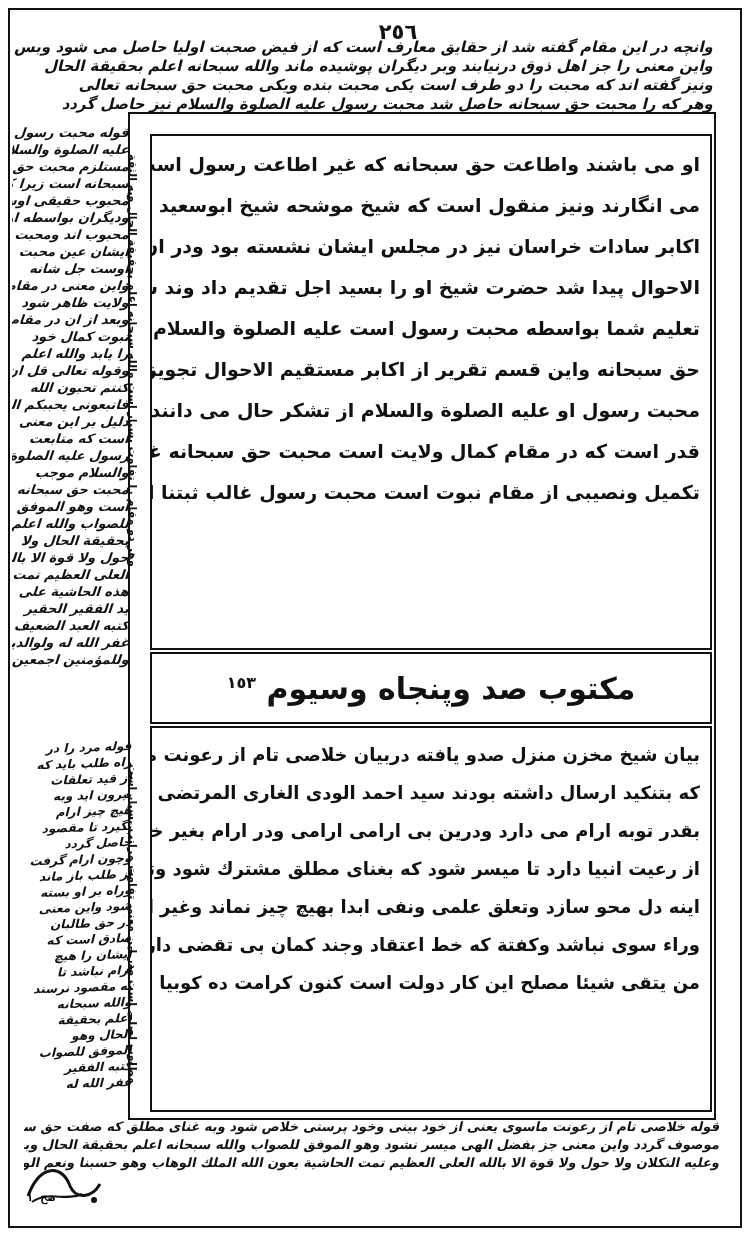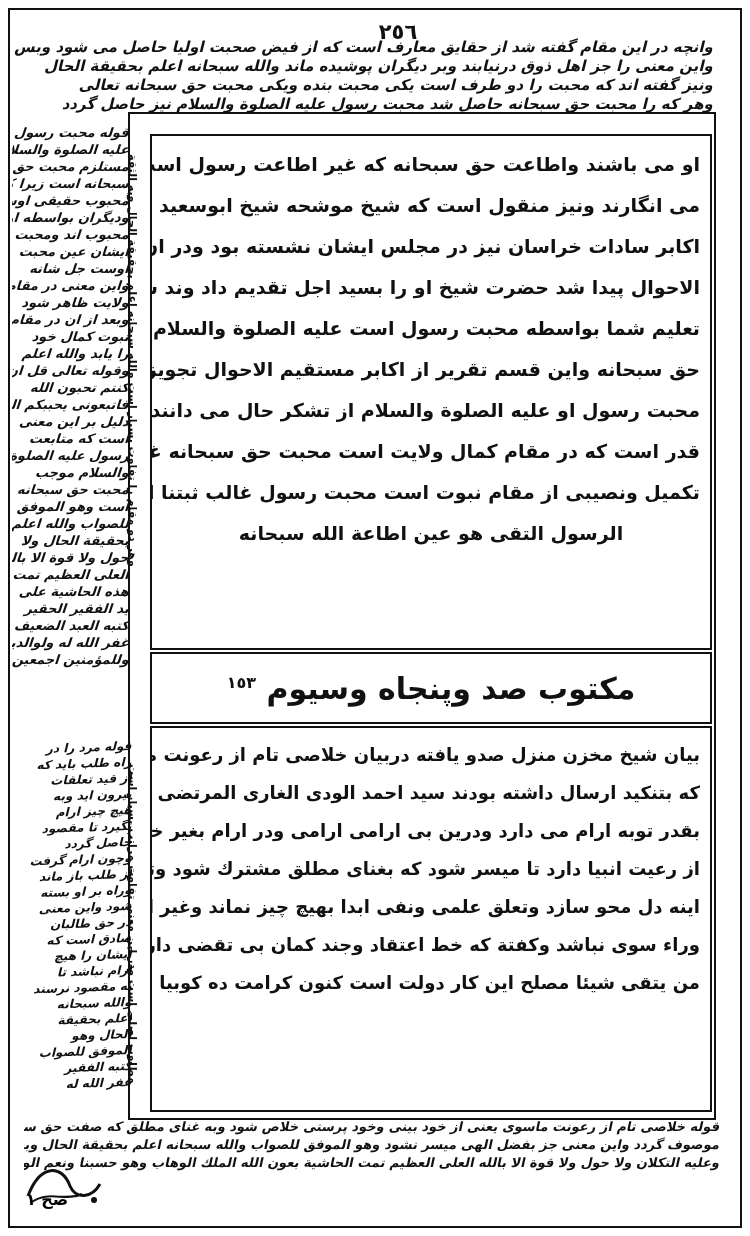--- a/index.html
+++ b/index.html
@@ -348,21 +348,20 @@
   <div class="text-panel" id="panel-upper">
     <span class="ms-line">او مى باشند واطاعت حق سبحانه كه غير اطاعت رسول است عليه الصلوة والسلام عين ضلالت</span>
     <span class="ms-line">مى انگارند ونيز منقول است كه شيخ موشحه شيخ ابوسعيد ابو الخير مجلسى داشتند وسيد اجل از</span>
     <span class="ms-line">اكابر سادات خراسان نيز در مجلس ايشان نشسته بود ودر ان اثنا مجذوبى غالب</span>
     <span class="ms-line">الاحوال پيدا شد حضرت شيخ او را بسيد اجل تقديم داد وند سيد را ناخوش امد پرسيد فرمودند كه</span>
     <span class="ms-line">تعليم شما بواسطه محبت رسول است عليه الصلوة والسلام وتعليم اين مجذوب بواسطه محبت</span>
     <span class="ms-line">حق سبحانه واين قسم تقرير از اكابر مستقيم الاحوال تجويز نمى نمايند وغلبه محبت حق را سبحانه</span>
     <span class="ms-line">محبت رسول او عليه الصلوة والسلام از تشكر حال مى دانند وهر فضولى نى انگار ند اين</span>
     <span class="ms-line">قدر است كه در مقام كمال ولايت است محبت حق سبحانه غالب است و در مقام</span>
     <span class="ms-line">تكميل ونصيبى از مقام نبوت است محبت رسول غالب ثبتنا الله سبحانه على اطاعة</span>
-    <span class="ms-line center">الرسول التقى هو عين اطاعة الله سبحانه</span>
   </div>
 
   <div class="text-panel" id="panel-heading">
     <span class="heading-text">
       <span>مكتوب صد وپنجاه وسيوم</span>
       <span class="heading-num">١٥٣</span>
     </span>
   </div>
 
   <div class="text-panel" id="panel-lower">
@@ -380,16 +379,16 @@
     <span class="row">موصوف گردد واين معنى جز بفضل الهى ميسر نشود وهو الموفق للصواب والله سبحانه اعلم بحقيقة الحال وبه الثقة</span>
     <span class="row">وعليه التكلان ولا حول ولا قوة الا بالله العلى العظيم تمت الحاشية بعون الله الملك الوهاب وهو حسبنا ونعم الوكيل</span>
   </div>
 
   <div id="doodle">
     <svg width="90" height="60" viewBox="0 0 90 60">
       <path d="M6 46 C 18 14, 40 14, 48 36 C 54 50, 70 48, 78 34" fill="none" stroke="#111" stroke-width="3"></path>
       <path d="M10 52 C 26 40, 44 52, 60 44" fill="none" stroke="#111" stroke-width="2"></path>
       <circle cx="72" cy="50" r="3" fill="#111"></circle>
     </svg>
-    <span style="position:absolute;left:4px;top:40px;font-size:16px;font-weight:bold;direction:rtl;">صح ١</span>
+    <span style="position:absolute;left:4px;top:40px;font-size:12px;font-weight:bold;direction:rtl;font-family:Liberation Mono, monospace;">صح ١</span>
   </div>
 
 </div>
 
 </body></html>

